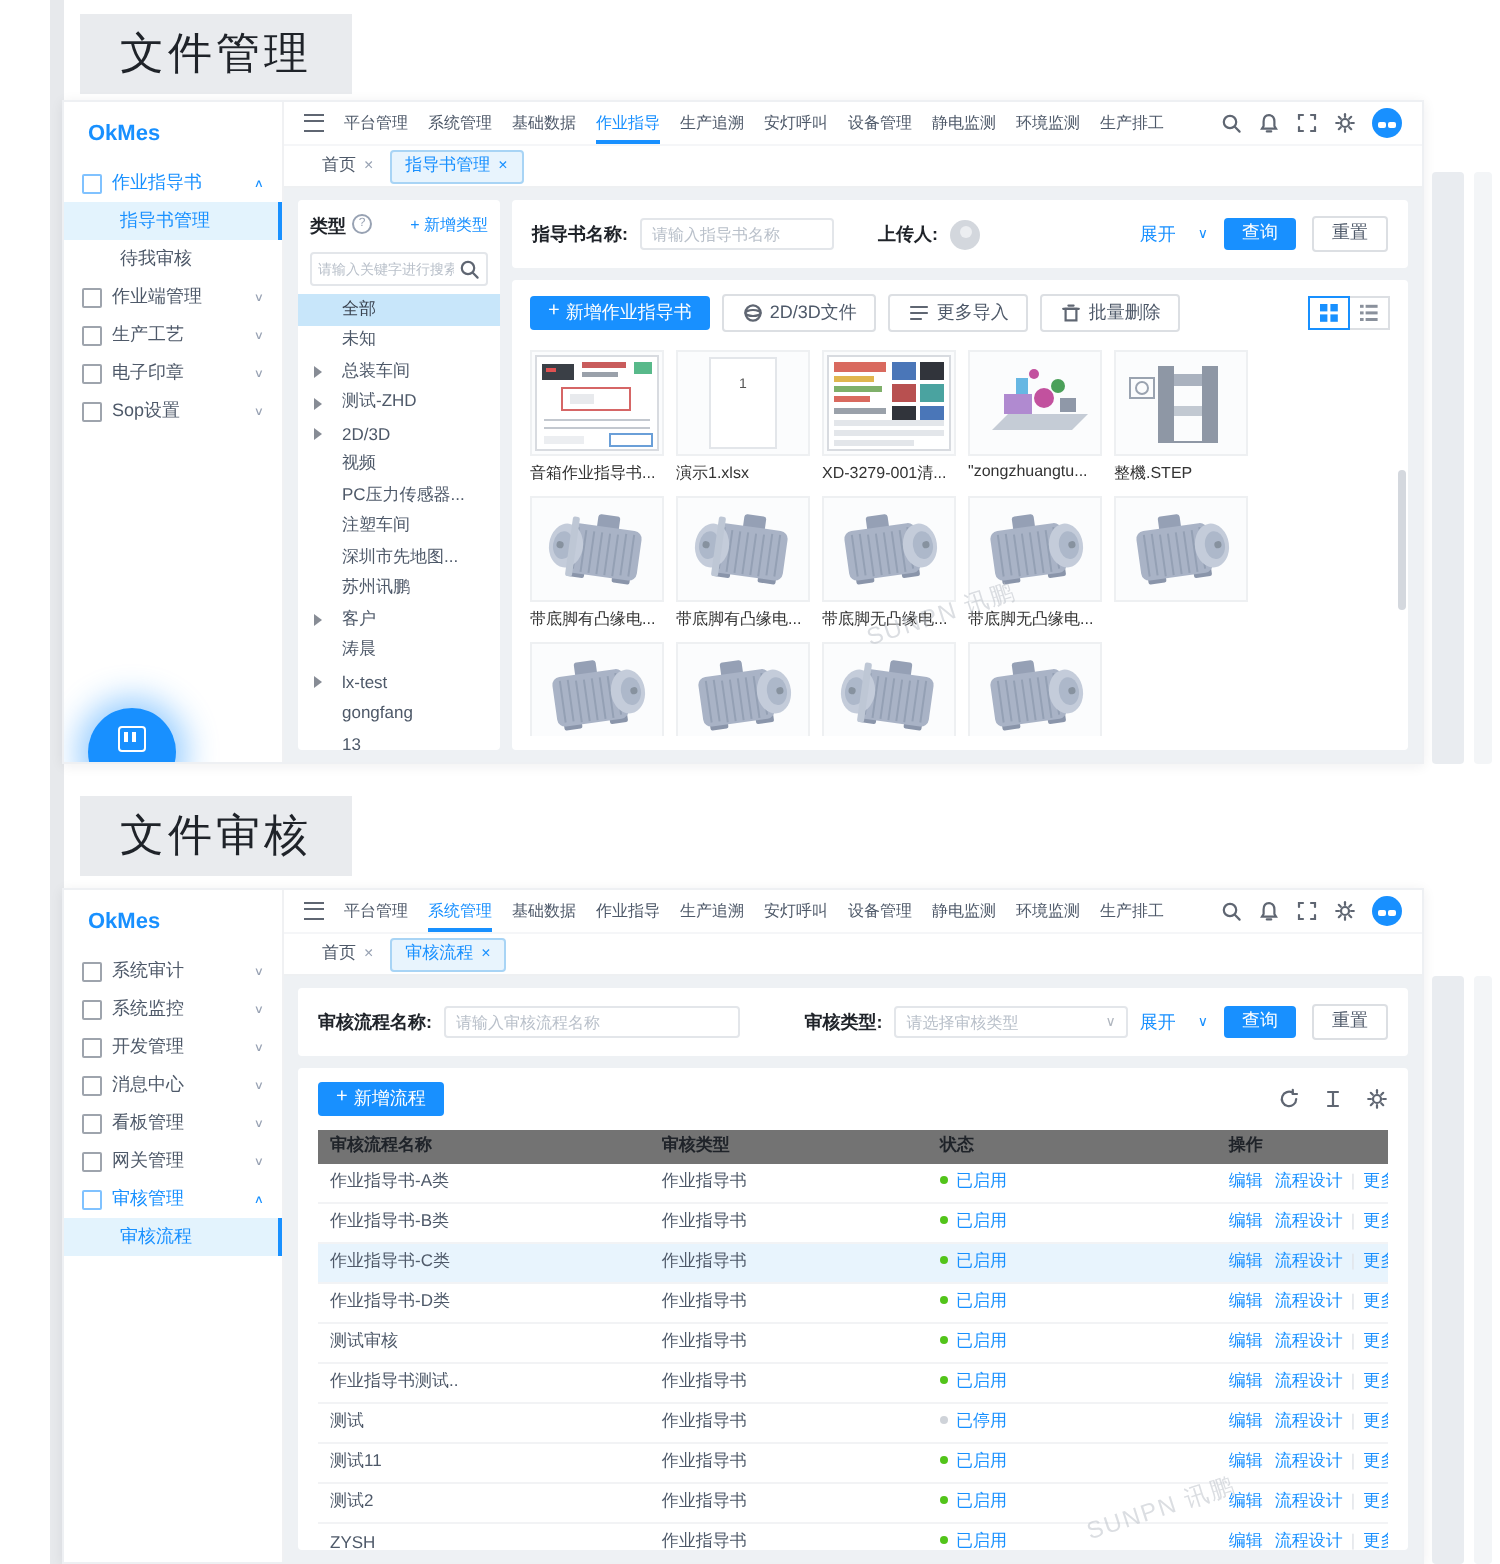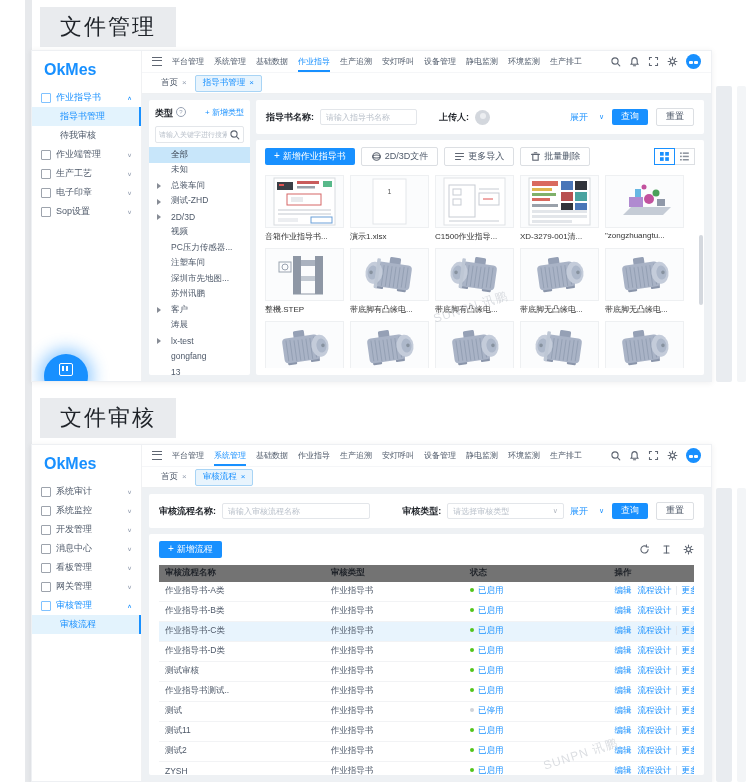--- a/index.html
+++ b/index.html
@@ -10,21 +10,21 @@
          padding:5px 20px;letter-spacing:2px;white-space:nowrap}
   #badge1{left:40px;top:7px}
   #badge2{left:40px;top:398px}
   .rbar{position:absolute;border-radius:2px}
   .shot{position:absolute;left:31px;width:681px;background:#fff;border:1px solid #eef0f3;
         box-shadow:0 1px 6px rgba(31,35,41,.07);display:flex;overflow:hidden;box-sizing:border-box}
   #shot1{top:50px;height:332px}
   #shot2{top:444px;height:338px}
   
   .sb{width:110px;min-width:110px;border-right:1px solid #f0f1f3;padding-top:5px;box-sizing:border-box}
-  .logo{color:#1890ff;font-weight:700;font-size:16px;padding:5px 12px 9px}
+  .logo{color:#1890ff;font-weight:700;font-size:11px;padding:5px 12px 9px}
   .sb-item{height:19px;display:flex;align-items:center;gap:5px;padding:0 9px;font-size:9px;color:#4e5969;cursor:pointer}
   .sb-item.active{color:#1890ff}
   .sb-ic{width:8px;height:8px;border:1px solid currentColor;opacity:.55;border-radius:1px;flex:none}
   .car{margin-left:auto;font-size:7px;color:#98a2b3;transform:scaleY(.8)}
   .sb-item.active .car{color:#1890ff}
   .sb-sub{height:19px;display:flex;align-items:center;padding-left:28px;font-size:9px;color:#4e5969;cursor:pointer}
   .sb-sub.selected{background:#e3f3fd;color:#1890ff;border-right:2px solid #1890ff}
   
   .main{flex:1;display:flex;flex-direction:column;min-width:0}
   .nav{height:21px;display:flex;align-items:center;padding:0 8px;font-size:8px;color:#4e5969;flex:none;border-bottom:1px solid #f5f6f8}
@@ -76,21 +76,21 @@
   .btn .plus{font-size:10px;line-height:1}
   .btn svg{display:block}
   
   .gcard{background:#fff;border-radius:2px;flex:1;padding:7px 9px;display:flex;flex-direction:column;min-height:0;overflow:hidden;position:relative}
   .gtool{display:flex;align-items:center;gap:6px;flex:none}
   .vtog{margin-left:auto;display:flex}
   .vbtn{width:19px;height:15px;border:1px solid #dcdfe3;display:flex;align-items:center;justify-content:center;color:#8a919c;background:#fff;cursor:pointer}
   .vbtn.active{border-color:#1890ff;color:#1890ff;position:relative;z-index:1}
   .vbtn+.vbtn{margin-left:-1px}
   .cards{display:flex;flex-wrap:wrap;gap:6px;margin-top:9px;overflow:hidden}
-  .filecard{width:79px;cursor:pointer}
+  .filecard{width:67px;cursor:pointer}
   .thumb{height:53px;background:#fbfcfd;border:1px solid #eef0f2;display:flex;align-items:center;justify-content:center;overflow:hidden;box-sizing:border-box}
   .fname{font-size:8px;color:#333;margin-top:3px;white-space:nowrap;overflow:hidden;max-width:67px}
   .vscroll{position:absolute;right:1px;top:95px;width:4px;height:70px;background:#d4d8de;border-radius:2px}
   
   .tcard{background:#fff;border-radius:2px;flex:1;padding:7px 10px;display:flex;flex-direction:column;min-height:0;overflow:hidden;position:relative}
   .ticons{margin-left:auto;display:flex;gap:11px;align-items:center}
   .ticons svg{display:block;cursor:pointer}
   table.rt{width:100%;border-collapse:collapse;margin-top:7px;font-size:8.5px;table-layout:fixed}
   .rt th{background:#737373;color:#1f2329;font-weight:700;text-align:left;height:17px;padding:0 6px;white-space:nowrap}
   .rt td{height:19px;padding:0 6px;color:#4e5969;border-bottom:1px solid #f2f3f5;white-space:nowrap;overflow:hidden}
@@ -361,35 +361,20 @@
                 <div class="fname">音箱作业指导书...</div>
               </div>
               <div class="filecard">
                 <div class="thumb">
                   <svg width="63" height="49" viewBox="0 0 63 49">
                     <rect x="15" y="2" width="33" height="45" fill="#fff" stroke="#e3e6ea"></rect>
                     <text x="31.5" y="17" font-size="7" fill="#555" text-anchor="middle">1</text>
                   </svg>
                 </div>
                 <div class="fname">演示1.xlsx</div>
-              </div>
-              <div class="filecard">
-                <div class="thumb">
-                  <svg width="63" height="49" viewBox="0 0 63 49">
-                    <rect x="1" y="1" width="61" height="47" fill="#fff" stroke="#dfe2e6"></rect>
-                    <rect x="6" y="8" width="26" height="32" fill="none" stroke="#c7ccd3"></rect>
-                    <rect x="10" y="12" width="8" height="6" fill="none" stroke="#c7ccd3"></rect>
-                    <rect x="10" y="22" width="8" height="6" fill="none" stroke="#c7ccd3"></rect>
-                    <line x1="36" y1="12" x2="56" y2="12" stroke="#c7ccd3"></line>
-                    <rect x="36" y="16" width="20" height="12" fill="none" stroke="#c7ccd3"></rect>
-                    <line x1="40" y1="22" x2="50" y2="22" stroke="#e05252"></line>
-                    <line x1="6" y1="44" x2="56" y2="44" stroke="#c7ccd3"></line>
-                  </svg>
-                </div>
-                <div class="fname">C1500作业指导...</div>
               </div>
               <div class="filecard">
                 <div class="thumb">
                   <svg width="63" height="49" viewBox="0 0 63 49">
                     <rect x="1" y="1" width="61" height="47" fill="#fff" stroke="#d8dbe0"></rect>
                     <rect x="4" y="4" width="26" height="5" fill="#d96a5f"></rect>
                     <rect x="4" y="11" width="20" height="3" fill="#e0b64f"></rect>
                     <rect x="4" y="16" width="24" height="3" fill="#7fb06a"></rect>
                     <rect x="4" y="21" width="18" height="3" fill="#d96a5f"></rect>
                     <rect x="33" y="4" width="12" height="9" fill="#4a76b8"></rect>

